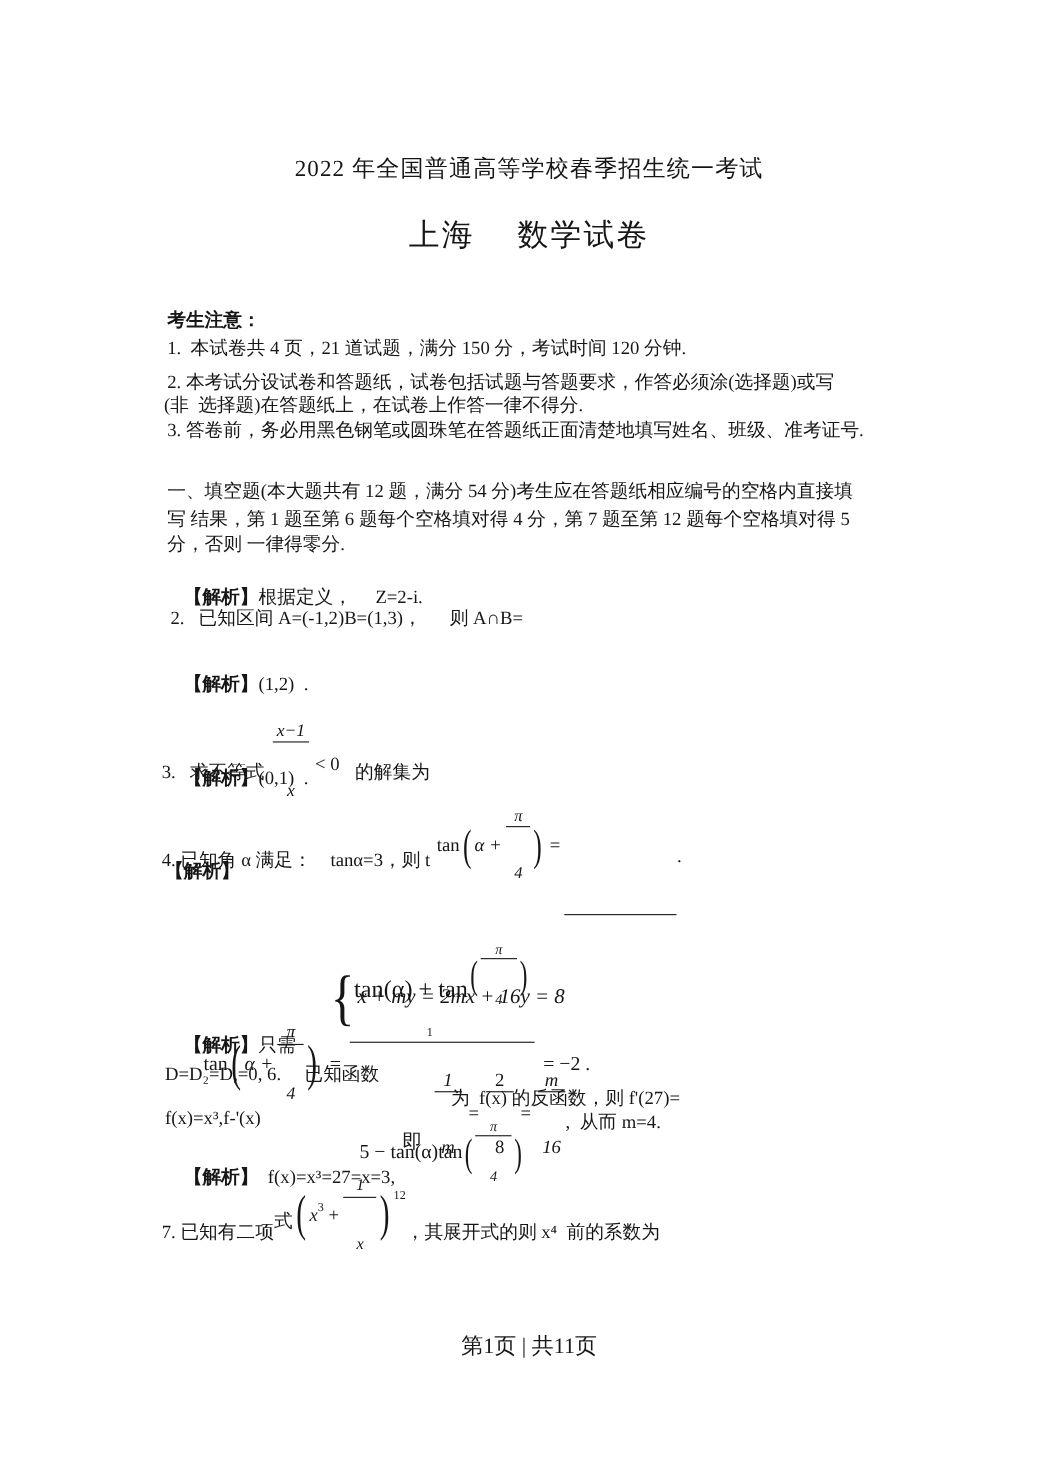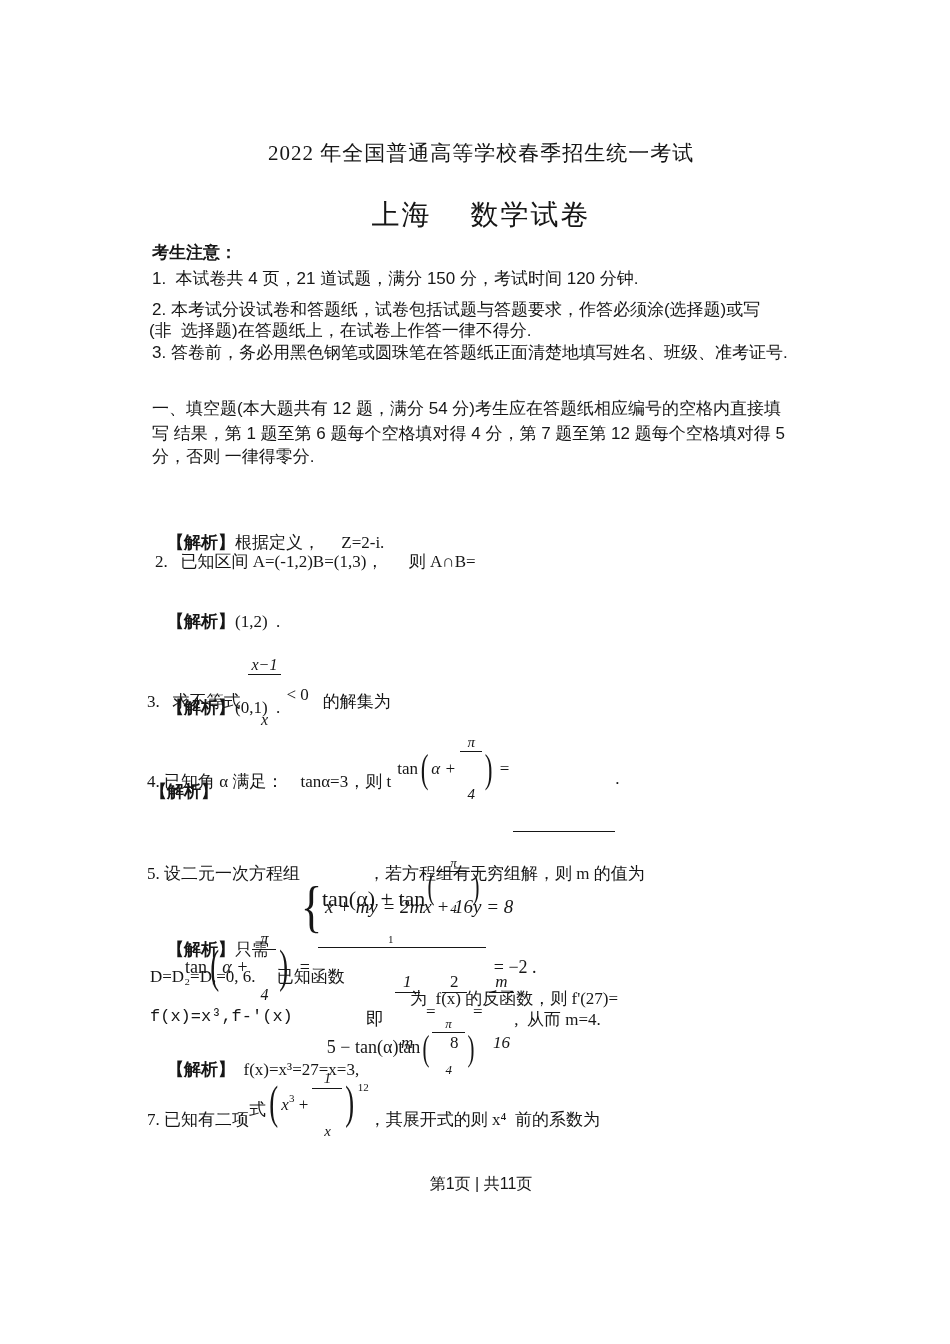--- a/index.html
+++ b/index.html
@@ -4,21 +4,21 @@
 <style>
   html,body{margin:0;padding:0;background:#ffffff;}
   .page{
     position:relative;width:950px;height:1344px;background:#ffffff;
     color:#161616;overflow:hidden;
     font-family:"Liberation Serif","DejaVu Serif",serif;
     font-size:17px;
   }
   .t{position:absolute;white-space:pre;line-height:1.25;}
   .song{font-family:"Liberation Serif","DejaVu Serif",serif;}
-  .hei{font-family:Liberation Sans, sans-serif;}
+  .hei{font-family:Liberation Serif, serif;margin-top:38px;}
   .heib{font-family:"Liberation Sans","DejaVu Sans",sans-serif;font-weight:700;}
   .center{left:12px;right:0;text-align:center;}
   .title{top:140px;font-size:21px;letter-spacing:1px;}
   .subtitle{top:197px;font-size:28px;letter-spacing:2px;}
   .mi{font-style:italic;}
   .mrow{display:inline-flex;align-items:center;}
   .row{position:absolute;display:flex;align-items:center;white-space:pre;}
   
   .fr{display:inline-block;text-align:center;vertical-align:middle;}
   .fr .n{display:block;border-bottom:1px solid #161616;padding:0 4px;line-height:1.15;}
@@ -114,24 +114,20 @@
         <span class="fr mi" style="font-size:13px;">
           <span class="n">π</span>
           <span class="d">4</span>
         </span>
         <span class="par" style="font-size:36px;">)</span>
       </span>
     </span>
     <span class="song" style="font-size:18px;margin-left:8px;">= −2 .</span>
   </div>
 
-  <div class="row" style="left:147px;top:862px;">
-    <span class="song" style="margin-right:68px;">5. 设二元一次方程组</span>
-    <span class="song">，若方程组有无穷组解，则 m 的值为</span>
-  </div>
   <div class="row" style="left:298px;top:882px;">
     <span class="brace song" style="font-size:56px;">{</span>
     <span class="eqcol">
       <span class="eq song mi" style="font-size:19px;">x + my = 2</span>
       <span class="eq song mi" style="font-size:19px;">mx + 16y = 8</span>
     </span>
   </div>
   <div class="t" style="left:150px;top:918px;">
     <span class="heib">【解析】</span><span class="hei">只需</span>
   </div>
@@ -151,21 +147,21 @@
     <span class="song" style="margin:0 6px;">=</span>
     <span class="fr mi">
       <span class="n">m</span>
       <span class="d">16</span>
     </span>
     <span class="song" style="position:relative;top:7px;">,  从而 m=4.</span>
   </div>
 
   <div class="t song" style="left:150px;top:966px;">D=D₂=D,=0, 6.　 已知函数</div>
   <div class="t song" style="left:366px;top:988px;margin-left:44px;">为  f(x) 的反函数，则 f'(27)=</div>
-  <div class="t song" style="left:150px;top:1006px;font-family:Liberation Mono, monospace;">f(x)=x³,f-'(x)</div>
+  <div class="t song" style="left:150px;top:1006px;">f(x)=x³,f-'(x)</div>
   <div class="t" style="left:150px;top:1038px;">
     <span class="heib">【解析】</span><span class="song">  f(x)=x³=27=x=3,</span>
   </div>
 
   <div class="row" style="left:147px;top:1078px;align-items:flex-start;">
     <span class="song" style="margin-top:30px;">7. 已知有二项</span>
     <span class="song" style="margin-top:20px;">式</span>
     <span class="par" style="font-size:46px;margin-top:4px;">(</span>
     <span class="mrow" style="margin-top:8px;height:38px;">
       <span class="song mi">x</span><span class="sup song" style="position:relative;top:-7px;">3</span>
@@ -173,15 +169,15 @@
       <span class="fr mi" style="font-size:15px;">
         <span class="n">1</span>
         <span class="d">x</span>
       </span>
     </span>
     <span class="par" style="font-size:46px;margin-top:4px;">)</span>
     <span class="sup song" style="margin-top:4px;">12</span>
     <span class="song" style="margin-top:30px;">，其展开式的则 x⁴  前的系数为</span>
   </div>
 
-  <div class="t hei center" style="top:1174px;font-size:16px;">第1页 | 共11页</div>
+  <div class="t hei center" style="top:1174px;font-size:20px;">第1页 | 共11页</div>
 
 </div>
 
 </body></html>

